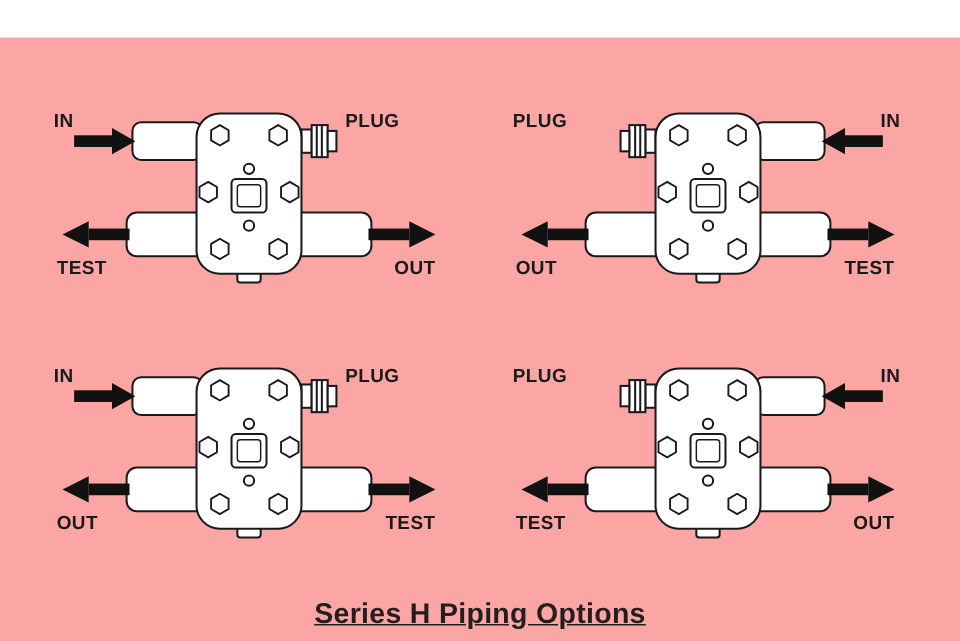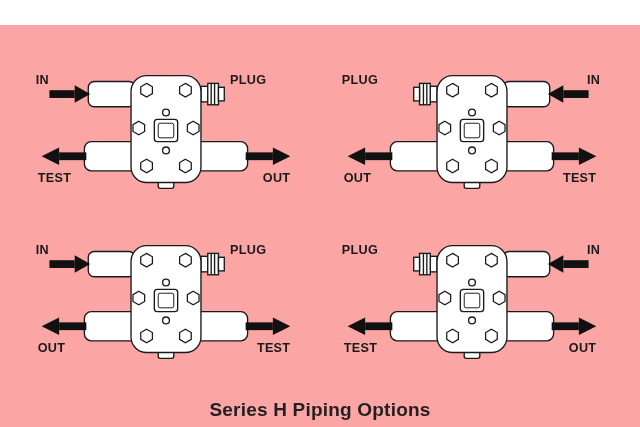--- a/index.html
+++ b/index.html
@@ -11,21 +11,21 @@
   }
   figure.cell { position:absolute; width:272px; height:132px; margin:0; padding:0; }
   .cell svg { display:block; width:272px; height:132px; }
   svg text.lbl {
     font-family:"Liberation Sans", sans-serif;
     font-weight:bold; font-size:13px; fill:#1a1a1a; letter-spacing:0.3px;
   }
   .figure-title {
     position:absolute; top:374px; left:0; width:640px;
     text-align:center; font-weight:bold; font-size:19px;
-    color:#231f20; letter-spacing:0.2px;
+    color:#231f20; letter-spacing:0.2px;text-decoration:underline;
   }
   
   #cell-0 { left:30px;  top:40px; }
   #cell-1 { left:336px; top:40px; }
   #cell-2 { left:30px;  top:210px; }
   #cell-3 { left:336px; top:210px; }
 </style>
 </head>
 <body>
 

